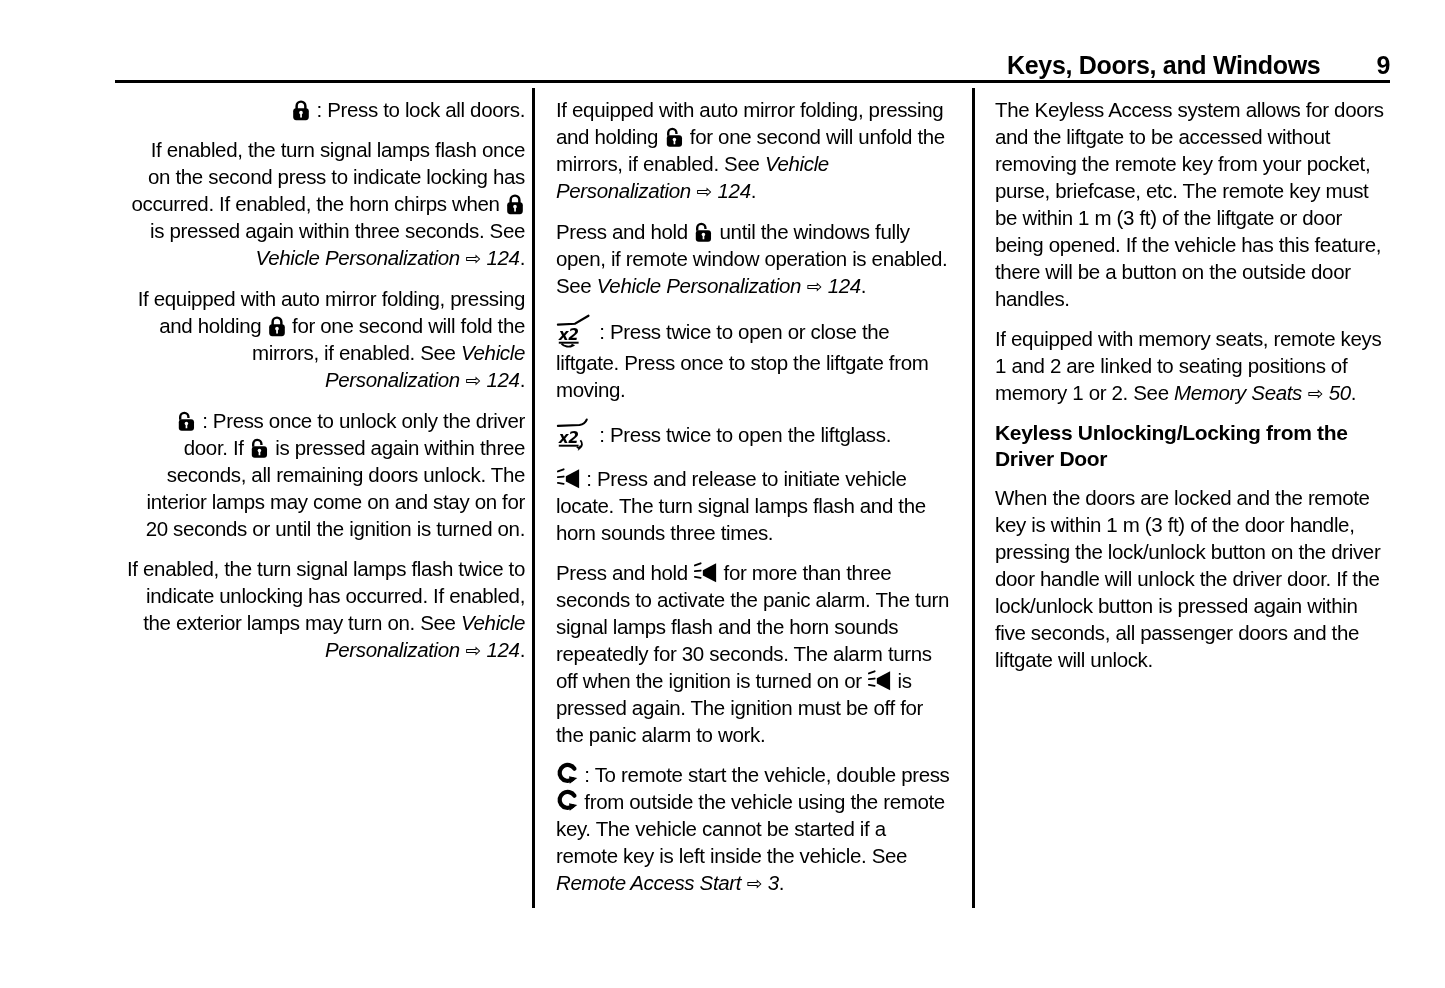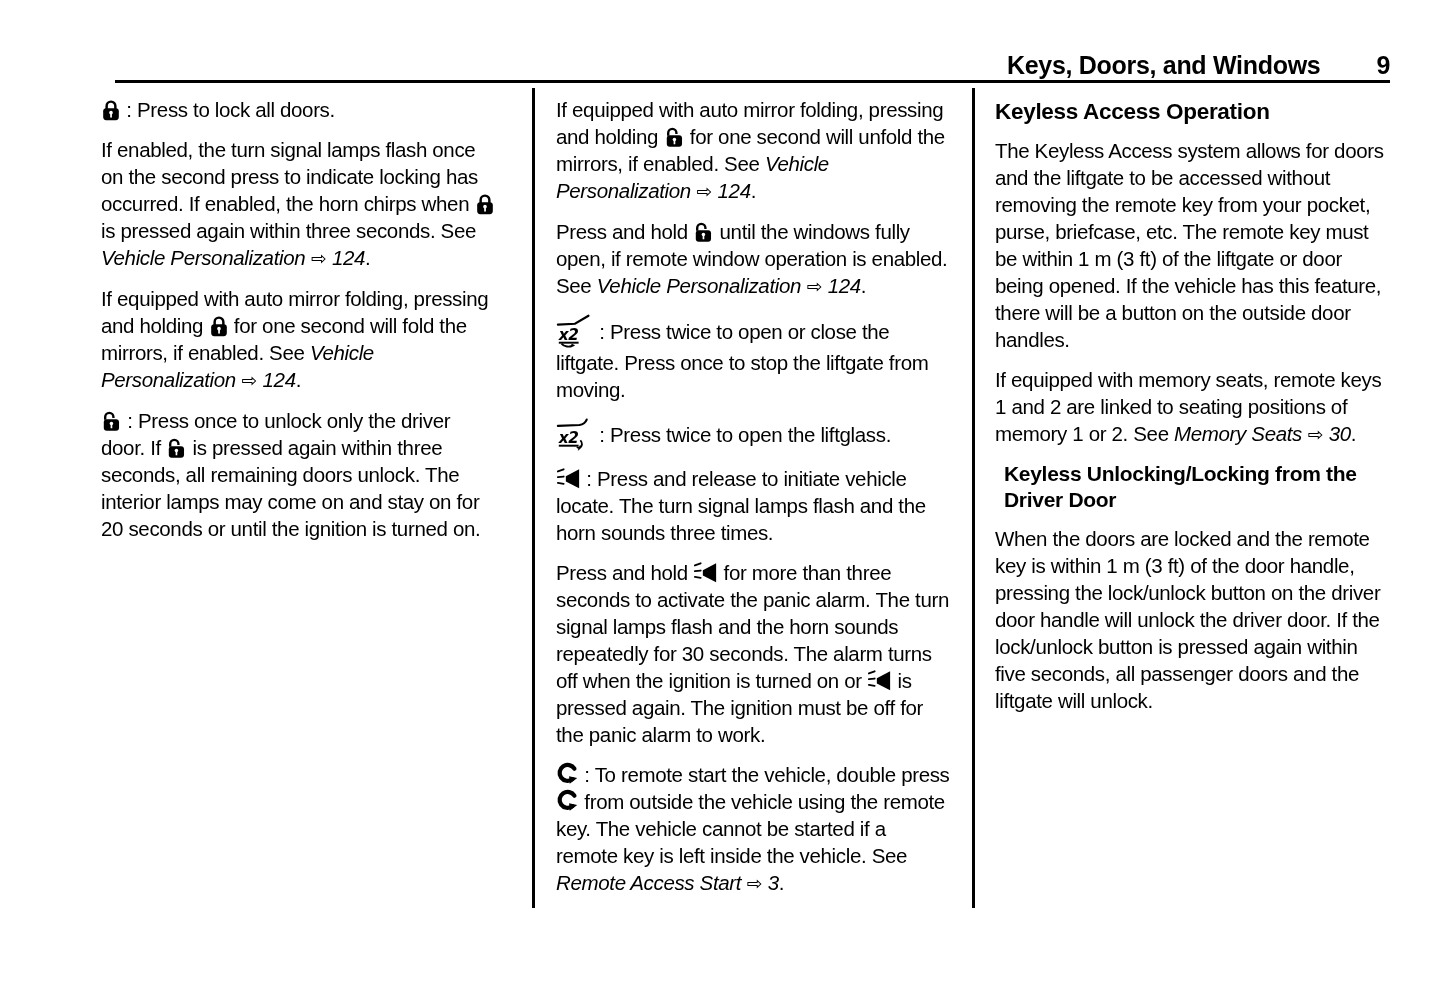--- a/index.html
+++ b/index.html
@@ -13,31 +13,31 @@
     display:flex;align-items:baseline;gap:56px;
     font-weight:700;font-size:25px;letter-spacing:-0.3px;
   }
   .header-rule{
     position:absolute;top:80px;left:115px;width:1275px;height:3px;background:#000;
   }
   .col{
     position:absolute;top:96px;
     font-size:20.5px;line-height:27px;letter-spacing:-0.35px;
   }
-  .col-1{left:101px;width:398px;}
+  .col-1{left:127px;width:398px;text-align:right;}
   .col-2{left:556px;width:394px;}
   .col-3{left:995px;width:398px;}
   .divider{
     position:absolute;top:88px;height:820px;width:2.5px;background:#000;
   }
   .divider-1{left:532px;}
   .divider-2{left:972px;}
   p.para{margin:0 0 13px 0;}
   .heading-1{font-weight:700;font-size:22.5px;margin:2px 0 12px 0;letter-spacing:-0.3px;}
-  .heading-2{font-weight:700;font-size:21px;margin:6px 0 12px 9px;letter-spacing:-0.3px;line-height:26px;}
+  .heading-2{font-weight:700;font-size:21px;margin:6px 0 12px 0;letter-spacing:-0.3px;line-height:26px;}
   em{font-style:italic;}
   .sym{display:inline-block;vertical-align:-4px;line-height:0;}
   .sym svg{display:inline-block;}
   .sym-tall{vertical-align:-10px;}
   .page-ref{white-space:nowrap;}
   .ref-arrow{font-family:"DejaVu Sans",sans-serif;font-size:19px;}
 </style>
 </head>
 <body>
 
@@ -70,20 +70,21 @@
           <path d="M4.8 10.5 V7.4 a4.7 4.7 0 0 1 9.4 0 V8.6" fill="none" stroke="#000" stroke-width="2.7"></path>
           <rect x="3.2" y="10" width="17.4" height="13.2" rx="3.4" fill="#000"></rect>
           <circle cx="11.9" cy="14.9" r="2" fill="#fff"></circle>
           <rect x="11" y="15.9" width="1.9" height="4.4" fill="#fff"></rect>
         </svg></span> : Press once to unlock only the driver door. If <span class="sym"><svg viewBox="0 0 24 24" width="21" height="22">
           <path d="M4.8 10.5 V7.4 a4.7 4.7 0 0 1 9.4 0 V8.6" fill="none" stroke="#000" stroke-width="2.7"></path>
           <rect x="3.2" y="10" width="17.4" height="13.2" rx="3.4" fill="#000"></rect>
           <circle cx="11.9" cy="14.9" r="2" fill="#fff"></circle>
           <rect x="11" y="15.9" width="1.9" height="4.4" fill="#fff"></rect>
         </svg></span> is pressed again within three seconds, all remaining doors unlock. The interior lamps may come on and stay on for 20 seconds or until the ignition is turned on.</p>
+    <p class="para">If enabled, the turn signal lamps flash twice to indicate unlocking has occurred. If enabled, the exterior lamps may turn on. See <em>Vehicle Personalization</em> <span class="page-ref"><span class="ref-arrow">⇨ </span><em>124</em></span>.</p>
   </div>
 <div class="divider divider-1"></div>
 <div class="col col-2">
     <p class="para">If equipped with auto mirror folding, pressing and holding <span class="sym"><svg viewBox="0 0 24 24" width="21" height="22">
           <path d="M4.8 10.5 V7.4 a4.7 4.7 0 0 1 9.4 0 V8.6" fill="none" stroke="#000" stroke-width="2.7"></path>
           <rect x="3.2" y="10" width="17.4" height="13.2" rx="3.4" fill="#000"></rect>
           <circle cx="11.9" cy="14.9" r="2" fill="#fff"></circle>
           <rect x="11" y="15.9" width="1.9" height="4.4" fill="#fff"></rect>
         </svg></span> for one second will unfold the mirrors, if enabled. See <em>Vehicle Personalization</em> <span class="page-ref"><span class="ref-arrow">⇨ </span><em>124</em></span>.</p>
     <p class="para">Press and hold <span class="sym"><svg viewBox="0 0 24 24" width="21" height="22">
@@ -118,18 +119,17 @@
     <p class="para"><span class="sym"><svg viewBox="0 0 26 28" width="23" height="25">
           <path d="M20.8 8.6 A9 9 0 1 0 18.6 20.4" fill="none" stroke="#000" stroke-width="4.8" stroke-linecap="round"></path>
           <path d="M14.8 17 L24 19 L15.5 25.5 Z" fill="#000"></path>
         </svg></span> : To remote start the vehicle, double press <span class="sym"><svg viewBox="0 0 26 28" width="23" height="25">
           <path d="M20.8 8.6 A9 9 0 1 0 18.6 20.4" fill="none" stroke="#000" stroke-width="4.8" stroke-linecap="round"></path>
           <path d="M14.8 17 L24 19 L15.5 25.5 Z" fill="#000"></path>
         </svg></span> from outside the vehicle using the remote key. The vehicle cannot be started if a remote key is left inside the vehicle. See <em>Remote Access Start</em> <span class="page-ref"><span class="ref-arrow">⇨ </span><em>3</em></span>.</p>
   </div>
 <div class="divider divider-2"></div>
 <div class="col col-3">
-    <div class="heading-1">Keyless Access Operation</div>
     <p class="para">The Keyless Access system allows for doors and the liftgate to be accessed without removing the remote key from your pocket, purse, briefcase, etc. The remote key must be within 1 m (3 ft) of the liftgate or door being opened. If the vehicle has this feature, there will be a button on the outside door handles.</p>
-    <p class="para">If equipped with memory seats, remote keys 1 and 2 are linked to seating positions of memory 1 or 2. See <em>Memory Seats</em> <span class="page-ref"><span class="ref-arrow">⇨ </span><em>30</em></span>.</p>
+    <p class="para">If equipped with memory seats, remote keys 1 and 2 are linked to seating positions of memory 1 or 2. See <em>Memory Seats</em> <span class="page-ref"><span class="ref-arrow">⇨ </span><em>50</em></span>.</p>
     <div class="heading-2">Keyless Unlocking/Locking from the Driver Door</div>
     <p class="para">When the doors are locked and the remote key is within 1 m (3 ft) of the door handle, pressing the lock/unlock button on the driver door handle will unlock the driver door. If the lock/unlock button is pressed again within five seconds, all passenger doors and the liftgate will unlock.</p>
   </div>
 
 </body></html>

